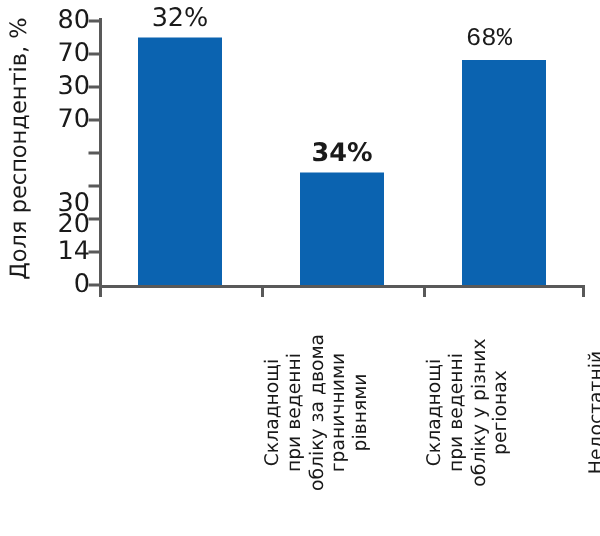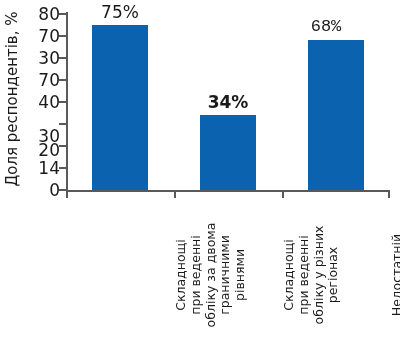--- a/index.html
+++ b/index.html
@@ -136,21 +136,20 @@
 
 <div id="chart-root">
 
   <div id="y-axis-title">Доля респондентів, %</div>
 
   <div id="y-tick-labels">
       <div class="y-tick-label" style="top: 190px;">0</div>
       <div class="y-tick-label" style="top: 168px;">14</div>
       <div class="y-tick-label" style="top: 150px;">20</div>
       <div class="y-tick-label" style="top: 136px;">30</div>
-      <div class="y-tick-label" style="top: 102px;">40</div>
       <div class="y-tick-label" style="top: 80px;">70</div>
       <div class="y-tick-label" style="top: 58px;">30</div>
       <div class="y-tick-label" style="top: 36px;">70</div>
       <div class="y-tick-label" style="top: 14px;">80</div>
     </div>
 
   <div id="plot-area">
     <div id="y-axis-line"></div>
     <div id="x-axis-line"></div>
   <div class="y-tick-mark" style="top: 175px;"></div>
@@ -160,21 +159,21 @@
       <div class="y-tick-mark" style="top: 87px;"></div>
       <div class="y-tick-mark" style="top: 65px;"></div>
       <div class="y-tick-mark" style="top: 43px;"></div>
       <div class="y-tick-mark" style="top: 21px;"></div>
       <div class="y-tick-mark" style="top: -1px;"></div>
       <div class="x-tick-mark" style="left: 0px;"></div>
       <div class="x-tick-mark" style="left: 108px;"></div>
       <div class="x-tick-mark" style="left: 216px;"></div>
       <div class="x-tick-mark" style="left: 322px;"></div>
       <div class="bar" style="left: 26px; width: 56px; height: 165px; background: rgb(11, 99, 176);"></div>
-      <div class="bar-value-label" style="left: 14px; width: 80px; top: -12px;">75%</div>
+      <div class="bar-value-label" style="left: 14px; width: 80px; top: -12px;">32%</div>
       <div class="bar" style="left: 134px; width: 56px; height: 74.8px; background: rgb(11, 99, 176);"></div>
       <div class="bar-value-label" style="left: 122px; width: 80px; top: 78.2px; font-weight: bold;">34%</div>
       <div class="bar" style="left: 242px; width: 56px; height: 149.6px; background: rgb(11, 99, 176);"></div>
       <div class="bar-value-label" style="left: 220px; width: 80px; top: 3.4px; font-family: Liberation Mono, monospace;">68%</div>
     </div>
 
   <div id="category-labels">
       <div class="cat-label" style="left: 108px; top: 4px;">
         <span>Складнощі</span>
         <span>при веденні</span>

